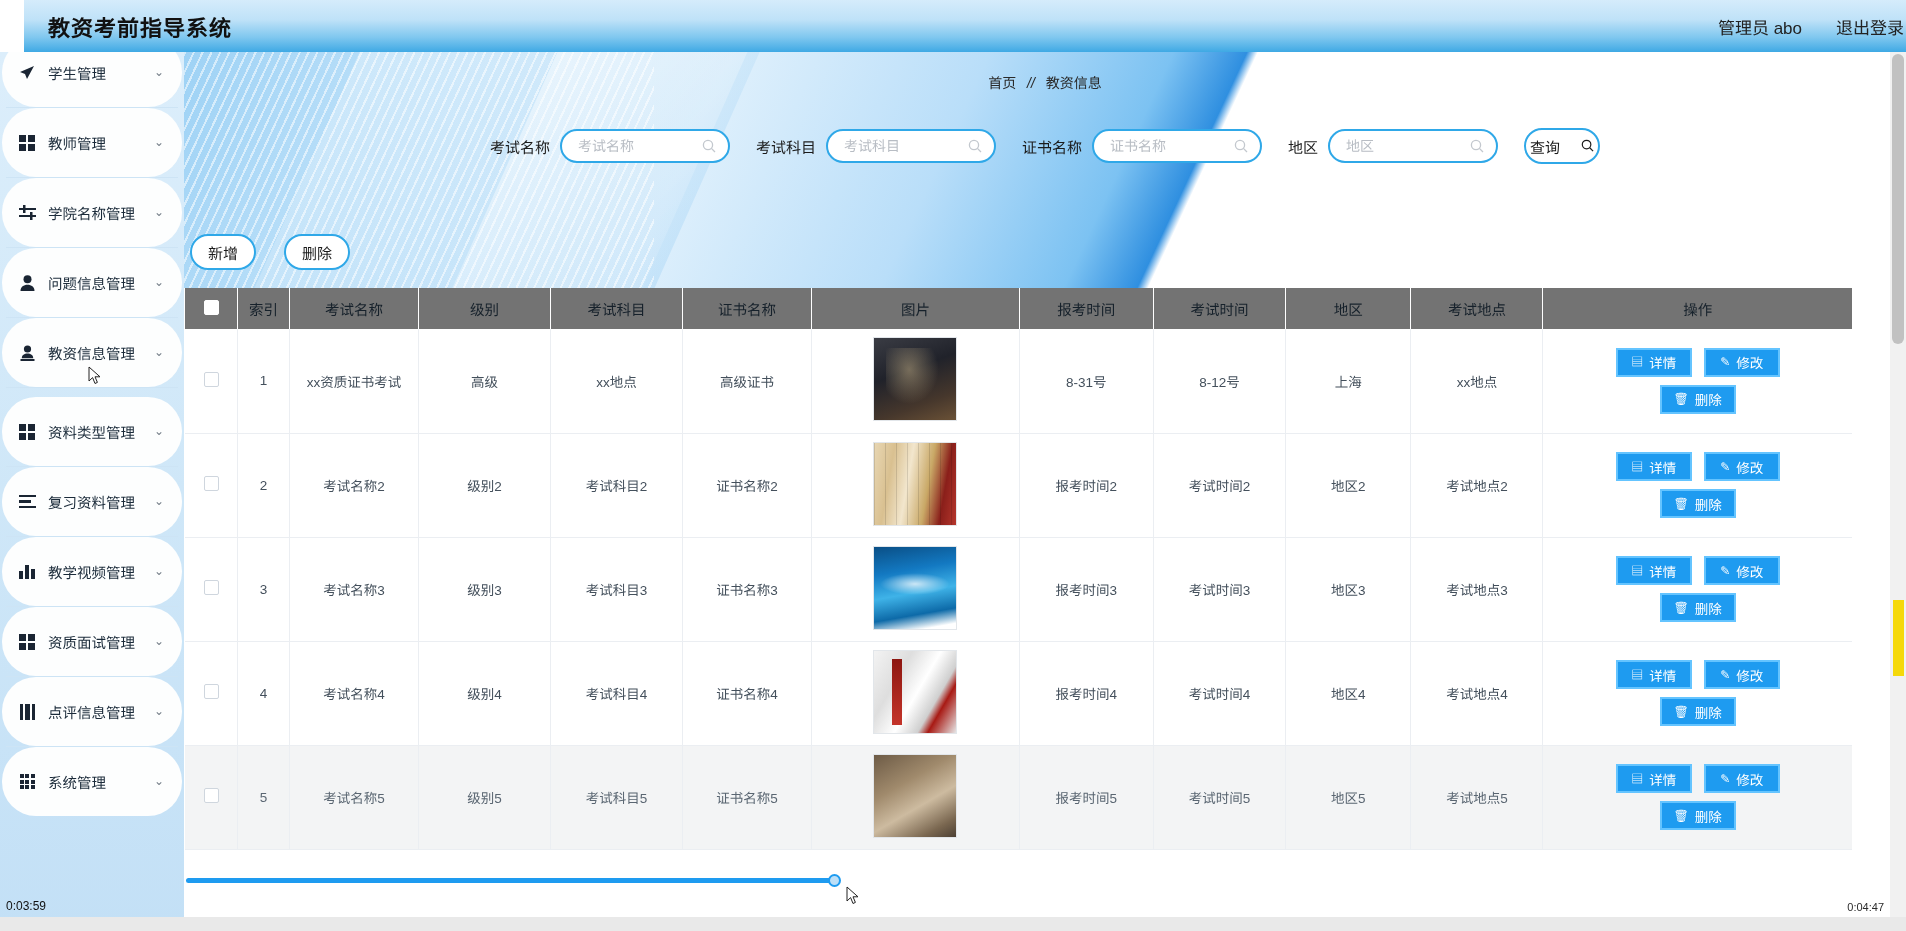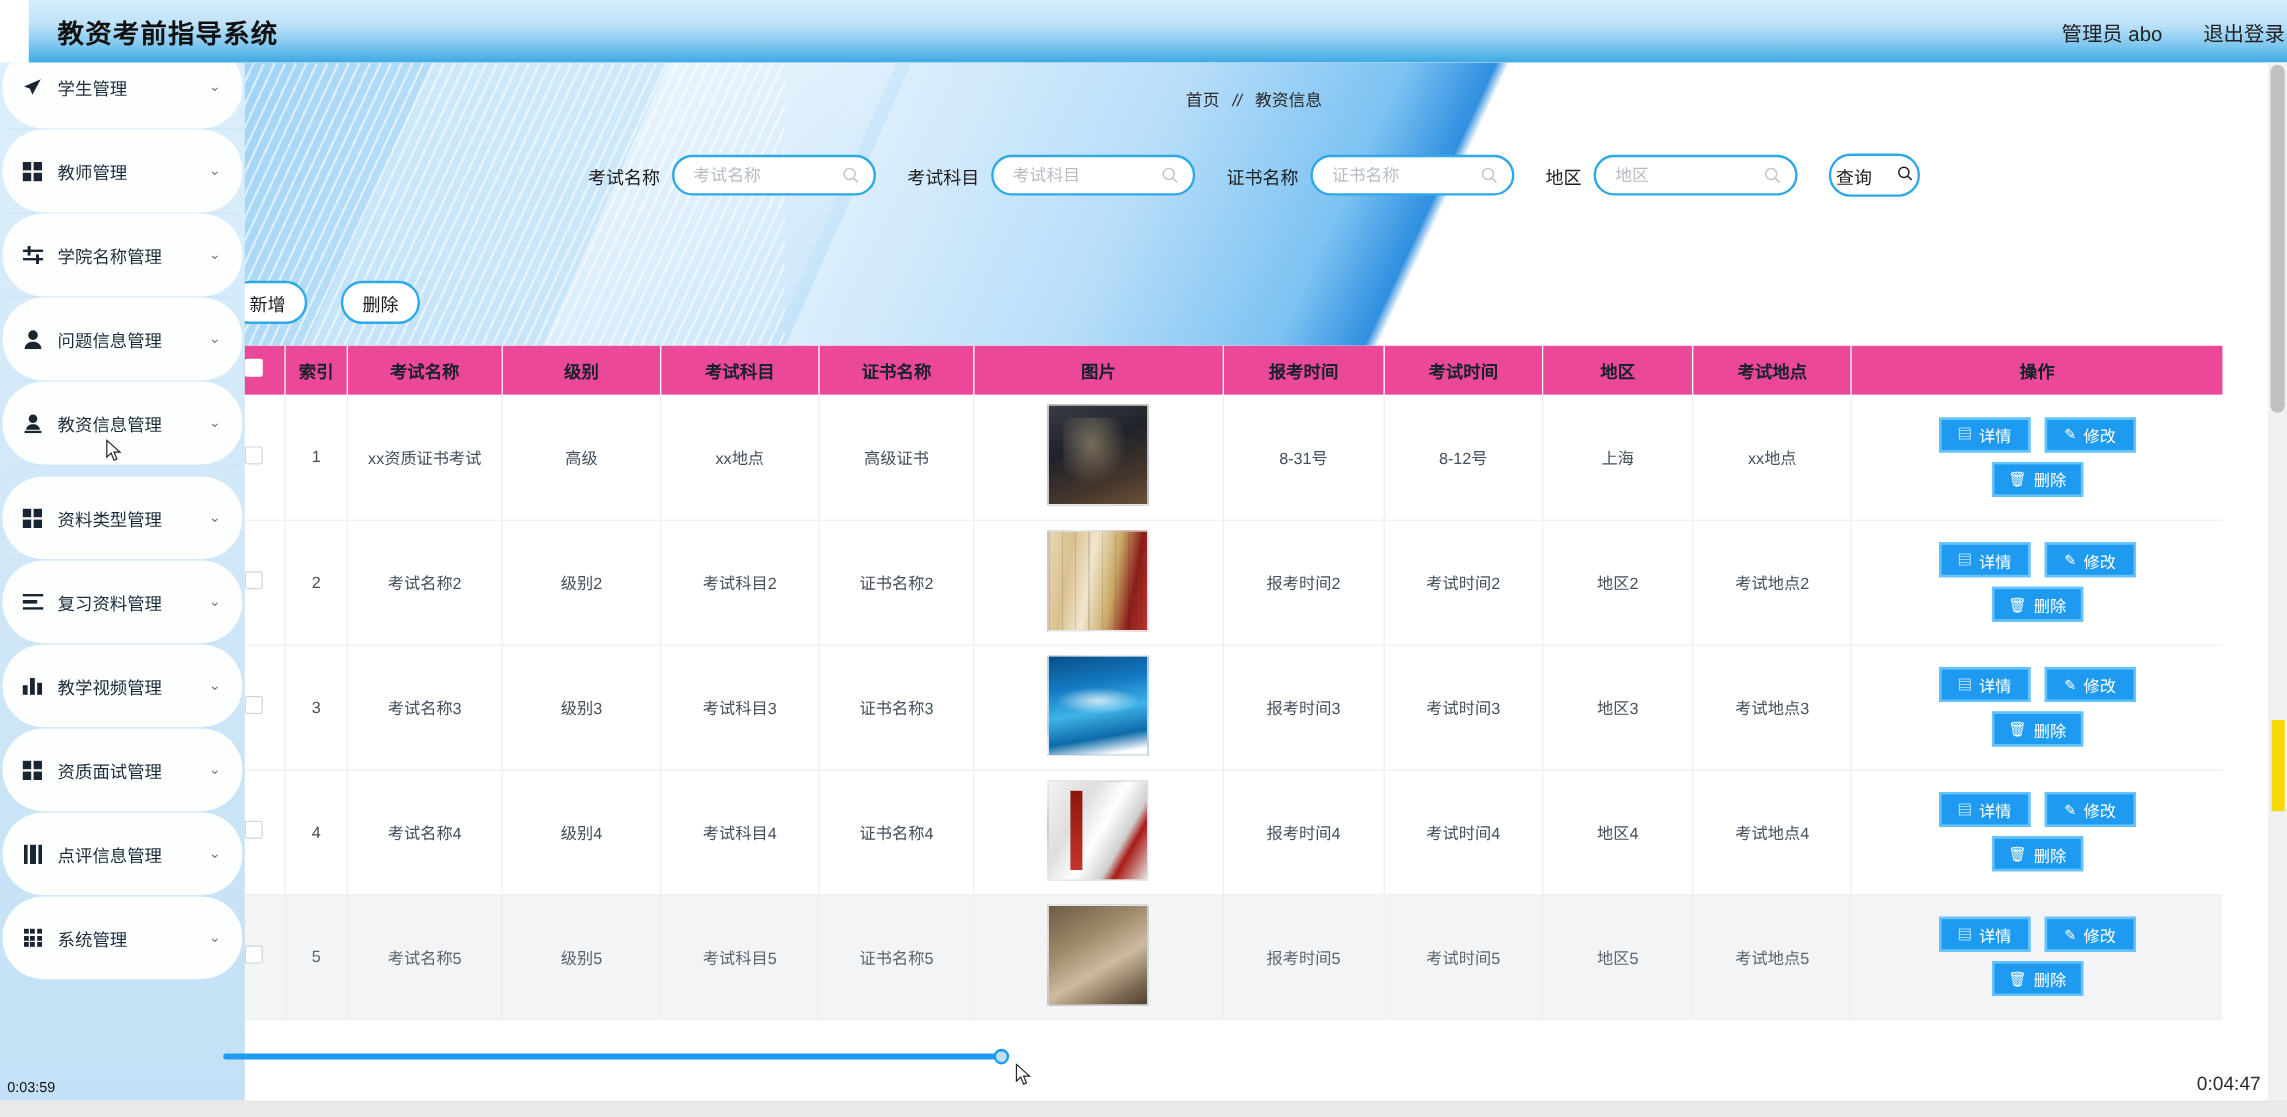--- a/index.html
+++ b/index.html
@@ -30,21 +30,21 @@
   .header-right {
     margin-left: auto; margin-right: 26px;
     display: flex; align-items: center; gap: 34px;
     font-size: 17px; color: #222;
   }
   .header-right span { cursor: pointer; }
 
   
   .sidebar {
     position: absolute; top: 52px; left: 0;
-    width: 204px; height: 879px;
+    width: 184px; height: 879px;
     background: linear-gradient(180deg, #dceefb 0%, #cfe7f8 50%, #c3e0f6 100%);
     overflow: hidden;
     z-index: 20;
   }
   .side-item {
     position: relative;
     height: 69px;
     margin: 0 2px 0 2px;
     background: #fdfefe;
     border-radius: 34px;
@@ -196,24 +196,24 @@
     background: #fff;
     z-index: 8;
   }
   table.grid {
     border-collapse: collapse;
     width: 1667px;
     margin-left: 1px;
     table-layout: fixed;
   }
   table.grid th {
-    background: #ec4899;
+    background: #737373;
     color: #16212b;
     font-size: 14.5px;
-    font-weight: bold;
+    font-weight: normal;
     height: 41px;
     border-right: 1px solid #ffffff;
     text-align: center;
   }
   table.grid th:last-child { border-right: 0; }
   table.grid td {
     border-right: 1px solid #ebeef2;
     border-bottom: 1px solid #ebeef2;
     font-size: 13.5px;
     color: #44505c;
@@ -316,21 +316,21 @@
   .watermark {
     position: absolute; right: 6px; bottom: 28px;
     font-size: 46px; color: rgba(255,255,255,0.80);
     font-family: "Liberation Sans", sans-serif;
     letter-spacing: 1px;
     z-index: 55; white-space: nowrap;
     text-shadow: 0 0 2px rgba(120,120,120,.35);
   }
   .corner-timer {
     position: absolute; right: 22px; bottom: 18px;
-    font-size: 16px; color: #2b2b2b;
+    font-size: 11px; color: #2b2b2b;
     z-index: 56;
   }
   .bottom-bar {
     position: absolute; left: 0; bottom: 0;
     width: 1906px; height: 14px;
     background: #e9e9e9;
     z-index: 50;
   }
   .blue-progress {
     position: absolute; left: 186px; bottom: 48px;

